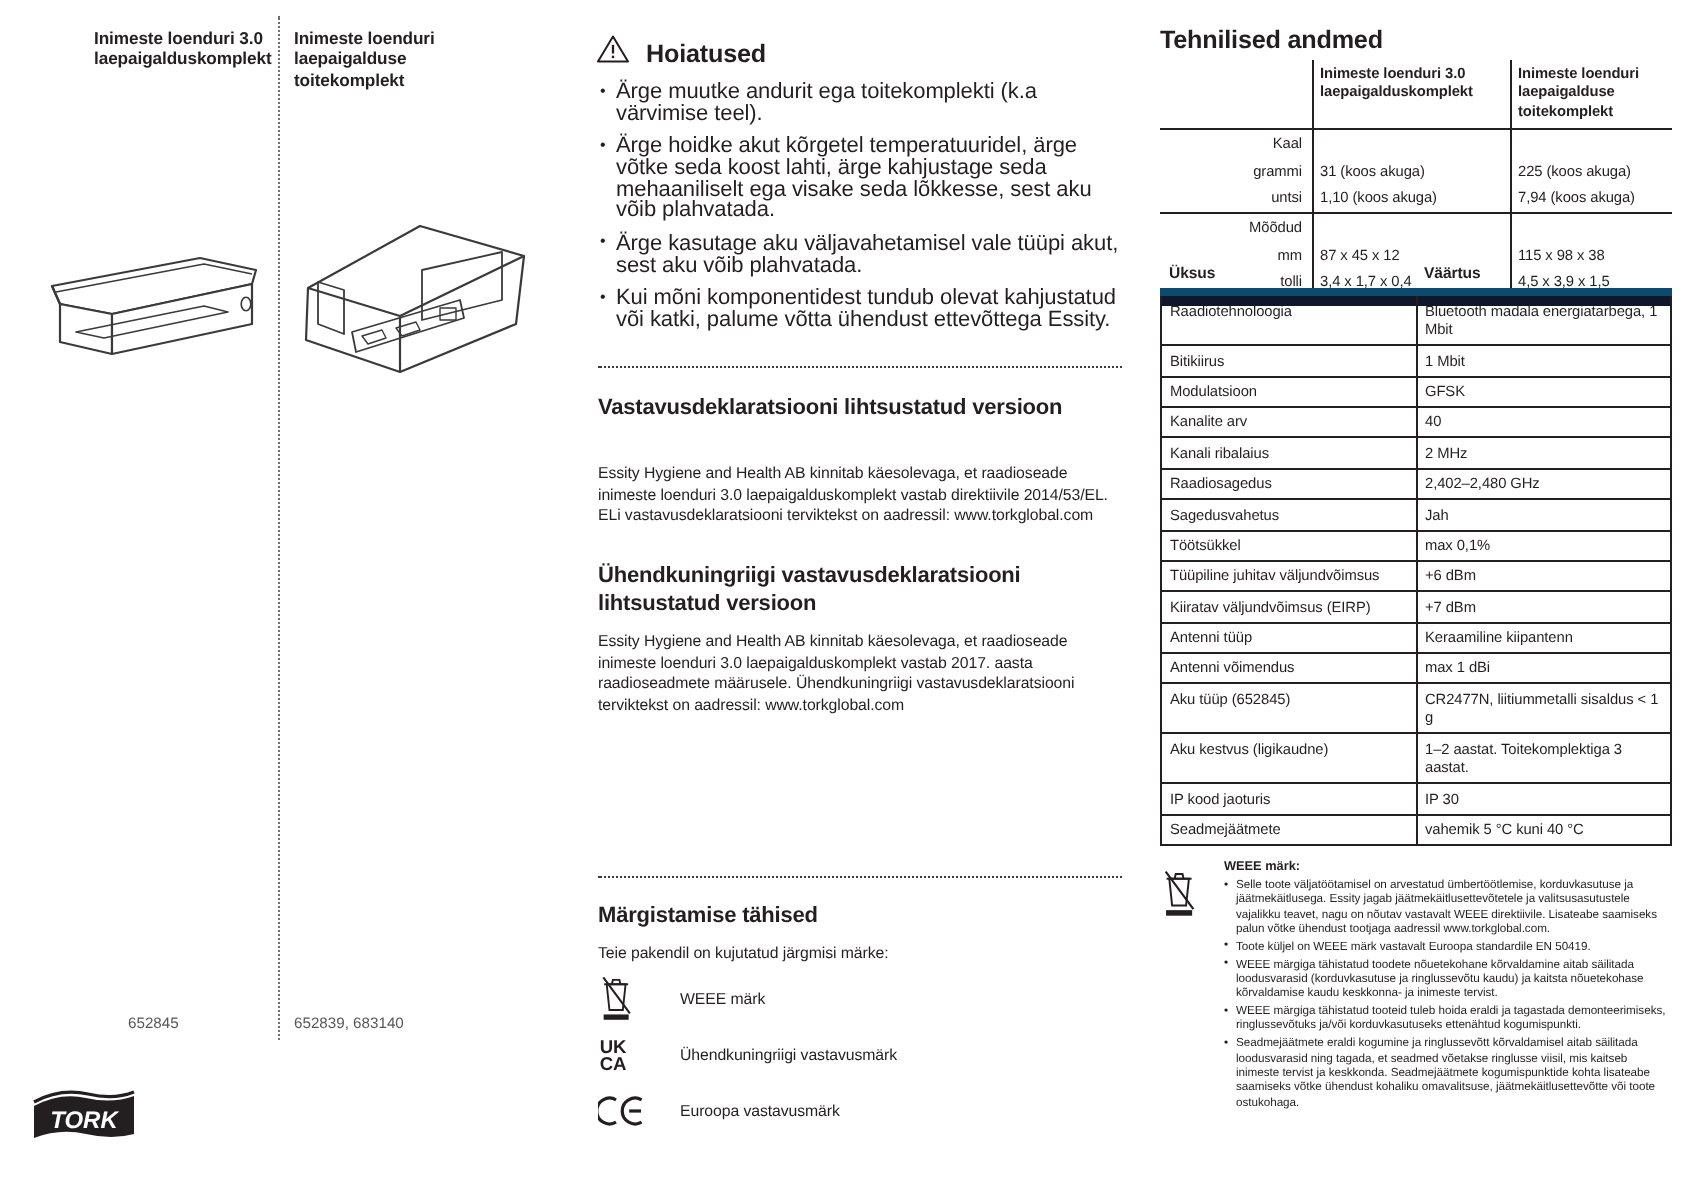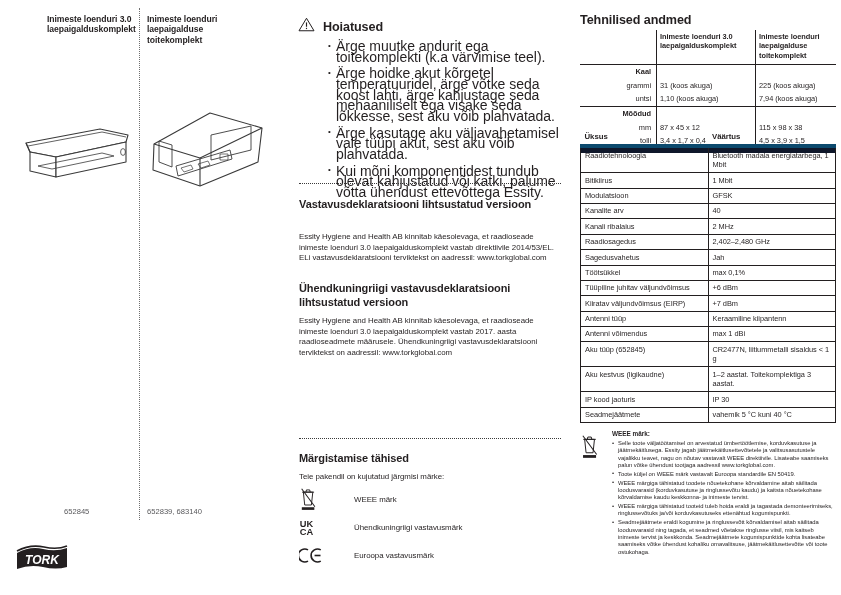--- a/index.html
+++ b/index.html
@@ -40,23 +40,22 @@
   .warn-head{
     position:absolute;left:8px;top:17px;
     display:flex;align-items:center;gap:8px;
   }
   .warn-head .txt{font-size:12.6px;font-weight:bold;letter-spacing:-0.1px;}
   ul.bullets{
     list-style:none;margin:0;padding:0;
   }
   ul.bullets li{
     position:relative;padding-left:8px;
-    font-size:14px;line-height:10.6px;margin-bottom:6.2px;
+    font-size:11px;line-height:10.6px;margin-bottom:6.2px;
     letter-spacing:-0.04px;
-    margin-left:28px;
   }
   ul.bullets li:before{
     content:"\2022";position:absolute;left:0;top:-0.5px;font-size:8px;
   }
   .warn-list{position:absolute;left:10px;top:41px;width:262px;}
   .dots-rule{
     position:absolute;height:0;border-top:1.3px dotted #3a3a3a;
   }
   .rule-1{left:9px;top:183px;width:262px;}
   .rule-2{left:9px;top:438px;width:262px;}
@@ -66,39 +65,39 @@
   }
   .sec-body{
     position:absolute;font-size:7.9px;line-height:10.6px;letter-spacing:-0.04px;
   }
   .h-dec1{left:9px;top:198px;width:266px;}
   .b-dec1{left:9px;top:232px;width:262px;}
   .h-dec2{left:9px;top:282px;width:272px;}
   .b-dec2{left:9px;top:316px;width:262px;}
   .h-mark{left:9px;top:452px;width:262px;}
   .b-mark{left:9px;top:472px;width:262px;}
-  .sym-row{position:absolute;display:flex;align-items:center;gap:17px;}
+  .sym-row{position:absolute;display:flex;align-items:center;gap:3px;}
   .sym-row .sym-label{font-size:7.9px;letter-spacing:-0.04px;}
   .sym-box{width:38px;flex:0 0 38px;display:flex;align-items:center;justify-content:flex-start;}
   .row-weee{left:9px;top:487px;}
   .row-ukca{left:9px;top:518px;}
   .row-ce{left:9px;top:547px;}
 
   
   .col-right{position:absolute;left:575px;top:0;width:266px;height:595px;}
   .tech-title{
     position:absolute;left:5px;top:13px;font-size:12.6px;font-weight:bold;
     letter-spacing:-0.1px;
   }
   table{border-collapse:collapse;font-size:7.4px;letter-spacing:-0.04px;}
   .t-dim{position:absolute;left:5px;top:30px;width:256px;}
   .t-dim td,.t-dim th{padding:2px 3px;vertical-align:top;line-height:9.6px;}
   .t-dim .hdr td{font-weight:bold;line-height:9.4px;padding-bottom:4px;}
   .t-dim .lbl{text-align:right;white-space:nowrap;padding-right:5px;}
-  .t-dim .grp{font-weight:bold;}
+  .t-dim .grp{font-weight:normal;}
   .bt{border-top:1px solid #231f20;}
   .bb{border-bottom:5px solid #0f172a;}
   .bl{border-left:1px solid #231f20;}
   .br{border-right:1px solid #231f20;}
   .t-spec{position:absolute;left:5px;top:130px;width:256px;}
   .t-spec td,.t-spec th{
     padding:2.4px 4px;vertical-align:top;line-height:9.6px;
     border-bottom:1px solid #231f20;
   }
   .t-spec th{text-align:left;font-weight:bold;font-size:7.8px;border-bottom:1px solid #231f20;}

